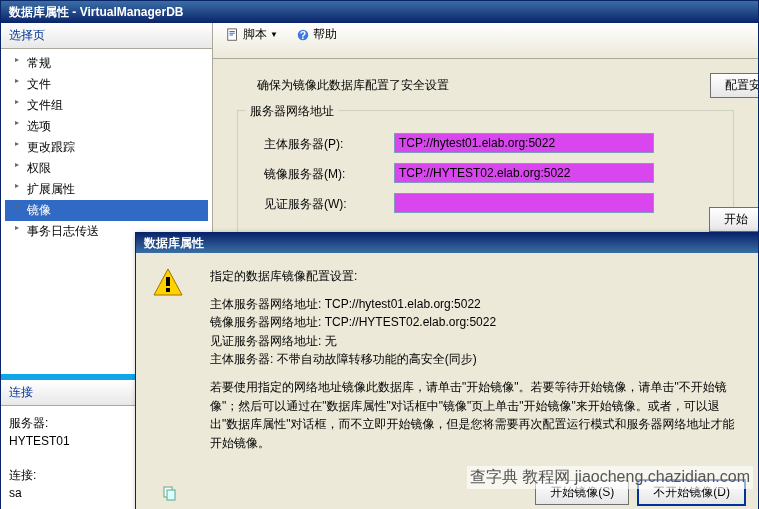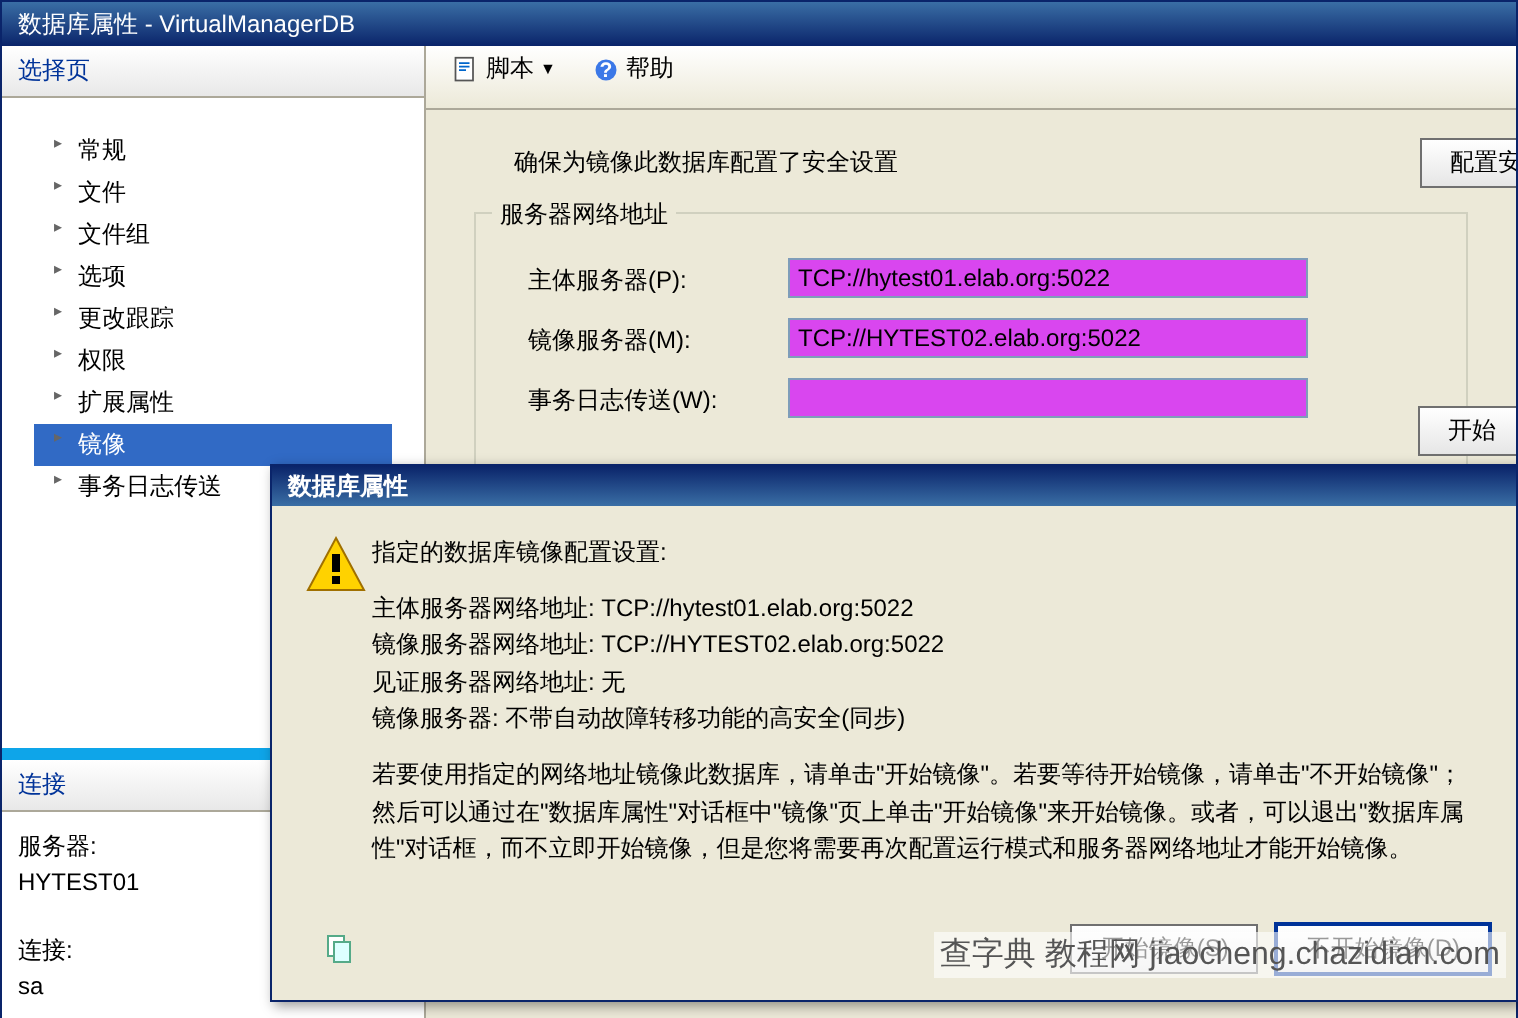--- a/index.html
+++ b/index.html
@@ -1,48 +1,48 @@
 <!DOCTYPE html>
 <html><head>
 <meta charset="utf-8">
 <style>
 *{box-sizing:border-box;margin:0;padding:0;font-family:"Microsoft YaHei","SimSun",Tahoma,sans-serif;font-size:12px}
 body{background:#ece9d8;width:759px;height:509px;overflow:hidden;position:relative}
 .main-window{position:absolute;top:0;left:0;width:759px;height:509px;background:#ece9d8;border:1px solid #0a246a}
-.titlebar{height:22px;background:linear-gradient(to bottom,#3a6ea5,#0a246a);color:#fff;padding:2px 8px;font-weight:normal;display:flex;align-items:center}
+.titlebar{height:22px;background:linear-gradient(to bottom,#3a6ea5,#0a246a);color:#fff;padding:2px 8px;font-weight:bold;display:flex;align-items:center}
 .content{display:flex;height:487px}
 .left-panel{width:212px;background:#fff;border-right:1px solid #aca899;display:flex;flex-direction:column}
 .panel-header{background:linear-gradient(to bottom,#fff,#e8e8e8);border-bottom:1px solid #aca899;padding:4px 8px;font-weight:normal;color:#003399}
-.tree{flex:1;padding:16px;overflow:auto}
+.tree{flex:1;padding:4px;overflow:auto}
 .tree-item{padding:2px 4px 2px 22px;cursor:pointer;position:relative}
 .tree-item::before{content:"▸";position:absolute;left:10px;font-size:8px;color:#666}
 .tree-item.selected{background:#316ac5;color:#fff}
 .conn-section{border-top:6px solid #0ea5e9}
 .conn-body{padding:8px;font-size:11px;line-height:1.5}
 .right-panel{flex:1;background:#ece9d8;display:flex;flex-direction:column;overflow:hidden}
-.toolbar{height:36px;border-bottom:1px solid #aca899;background:linear-gradient(#fff,#ece9d8);display:flex;align-items:flex-start;padding:0 6px;gap:4px}
+.toolbar{height:36px;border-bottom:1px solid #aca899;background:linear-gradient(#fff,#ece9d8);display:flex;align-items:flex-end;padding:12px 6px;gap:4px}
 .tool-btn{display:flex;align-items:center;gap:3px;padding:2px 6px;cursor:pointer;border:1px solid transparent}
 .ico{display:inline-block;width:14px;height:14px}
 .right-body{padding:18px 24px;position:relative}
 .hint{margin-bottom:16px;margin-left:20px}
 .btn{background:linear-gradient(#fff,#e6e6e6);border:1px solid #707070;padding:3px 14px;cursor:pointer;white-space:nowrap}
 .btn.right-edge{position:absolute;right:-30px}
 .groupbox{border:1px solid #d0d0bf;padding:12px 14px 16px;margin-top:6px;position:relative}
 .groupbox-title{position:absolute;top:-8px;left:8px;background:#ece9d8;padding:0 4px}
 .field-row{display:flex;align-items:flex-end;margin:10px 0;gap:10px}
 .field-label{width:120px;margin-left:12px}
 .field-input{flex:1;border:1px solid #7f9db9;background:#d946ef;padding:2px 4px;height:20px;max-width:260px}
 .status-row{display:flex;align-items:center;margin-top:236px;gap:10px}
 .status-label{width:80px;margin-left:28px}
 .status-val{flex:1;border:1px solid #d0d0bf;background:#ece9d8;padding:2px 6px;height:20px}
 
 
 .modal{position:absolute;top:232px;left:135px;width:624px;background:#ece9d8;border:1px solid #0a246a;box-shadow:2px 2px 6px rgba(0,0,0,0.4)}
 .modal-title{height:20px;background:linear-gradient(#0a246a,#3a6ea5);color:#fff;padding:2px 8px;font-weight:bold}
-.modal-body{padding:14px 16px 12px;display:flex;gap:2px}
+.modal-body{padding:14px 16px 12px;display:flex;gap:26px}
 .warn-ico{width:32px;height:32px;flex-shrink:0}
 .msg{flex:1;line-height:1.55}
 .msg p{margin-bottom:9px}
 .modal-foot{display:flex;justify-content:flex-end;align-items:center;gap:8px;padding:6px 12px 12px}
 .copy-ico{margin-right:auto;margin-left:14px;width:16px;height:16px;cursor:pointer}
 .watermark{position:absolute;right:6px;bottom:20px;font-size:16px;color:#555;background:rgba(255,255,255,0.6);padding:1px 3px;pointer-events:none}
 </style>
 </head>
 <body>
 
@@ -102,21 +102,21 @@
           <div class="field-row">
             <div class="field-label">主体服务器(P):</div>
             <input class="field-input" value="TCP://hytest01.elab.org:5022" style="">
             <button class="btn right-edge" style="top:96px">开始</button>
           </div>
           <div class="field-row">
             <div class="field-label">镜像服务器(M):</div>
             <input class="field-input" value="TCP://HYTEST02.elab.org:5022" style="">
           </div>
           <div class="field-row">
-            <div class="field-label">事务日志传送(W):</div>
+            <div class="field-label">见证服务器(W):</div>
             <input class="field-input" value="" style="">
             <button class="btn right-edge" style="top:160px">取</button>
           </div>
         </div>
 
         <div class="status-row">
           <div class="status-label">状态(T):</div>
           <div class="status-val">尚未配置此数据库用于镜像</div>
         </div>
       </div>
@@ -130,21 +130,21 @@
     <svg class="warn-ico" viewBox="0 0 32 32">
         <polygon points="16,2 30,28 2,28" fill="#ffd200" stroke="#a07000" stroke-width="1"></polygon>
         <rect x="14" y="10" width="4" height="9" fill="#000"></rect>
         <rect x="14" y="21" width="4" height="4" fill="#000"></rect>
       </svg>
     <div class="msg">
       <p>指定的数据库镜像配置设置:</p>
       <p style="margin-bottom:0">主体服务器网络地址: TCP://hytest01.elab.org:5022</p>
       <p style="margin-bottom:0">镜像服务器网络地址: TCP://HYTEST02.elab.org:5022</p>
       <p style="margin-bottom:0">见证服务器网络地址: 无</p>
-      <p>镜像服务器: 不带自动故障转移功能的高安全(同步)</p>
+      <p>主体服务器: 不带自动故障转移功能的高安全(同步)</p>
       <p>若要使用指定的网络地址镜像此数据库，请单击"开始镜像"。若要等待开始镜像，请单击"不开始镜像"；然后可以通过在"数据库属性"对话框中"镜像"页上单击"开始镜像"来开始镜像。或者，可以退出"数据库属性"对话框，而不立即开始镜像，但是您将需要再次配置运行模式和服务器网络地址才能开始镜像。</p>
     </div>
   </div>
   <div class="modal-foot">
     <svg class="copy-ico" viewBox="0 0 16 16">
         <rect x="2" y="2" width="8" height="10" fill="#fff" stroke="#5a8"></rect>
         <rect x="5" y="5" width="8" height="10" fill="#dff" stroke="#5a8"></rect>
       </svg>
     <button class="btn">开始镜像(S)</button>
     <button class="btn" style="border:2px solid #003399">不开始镜像(D)</button>

